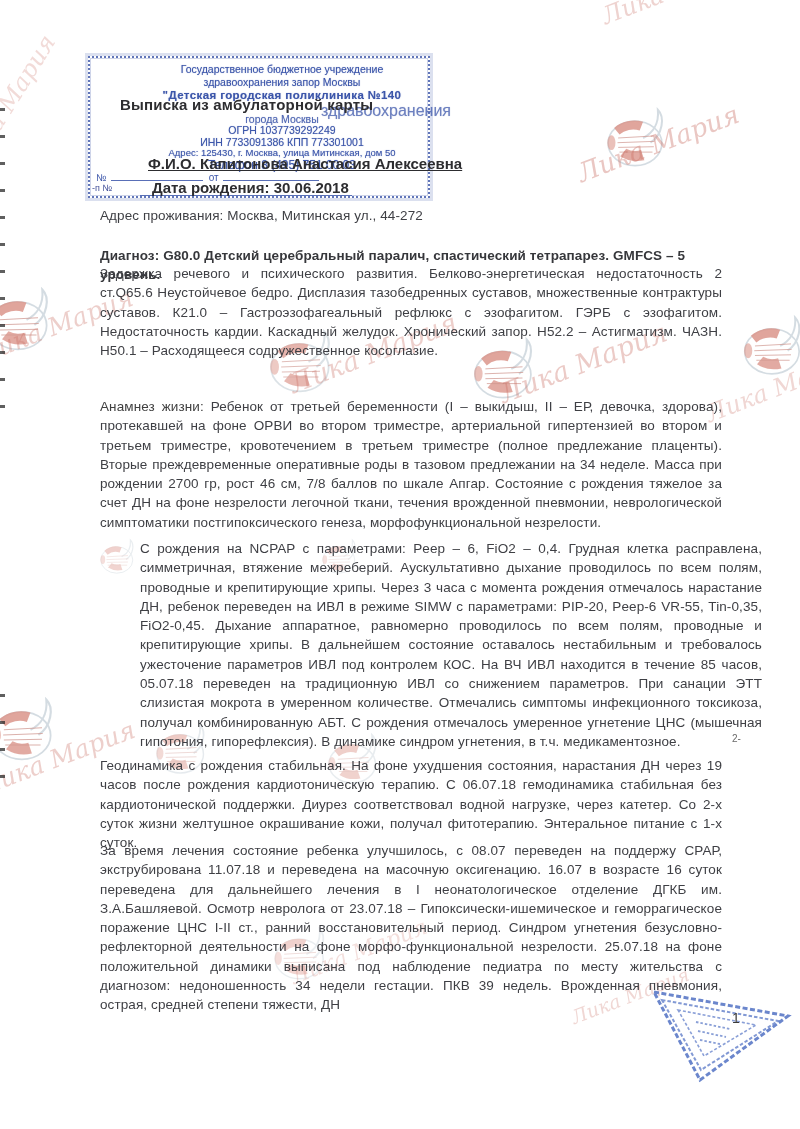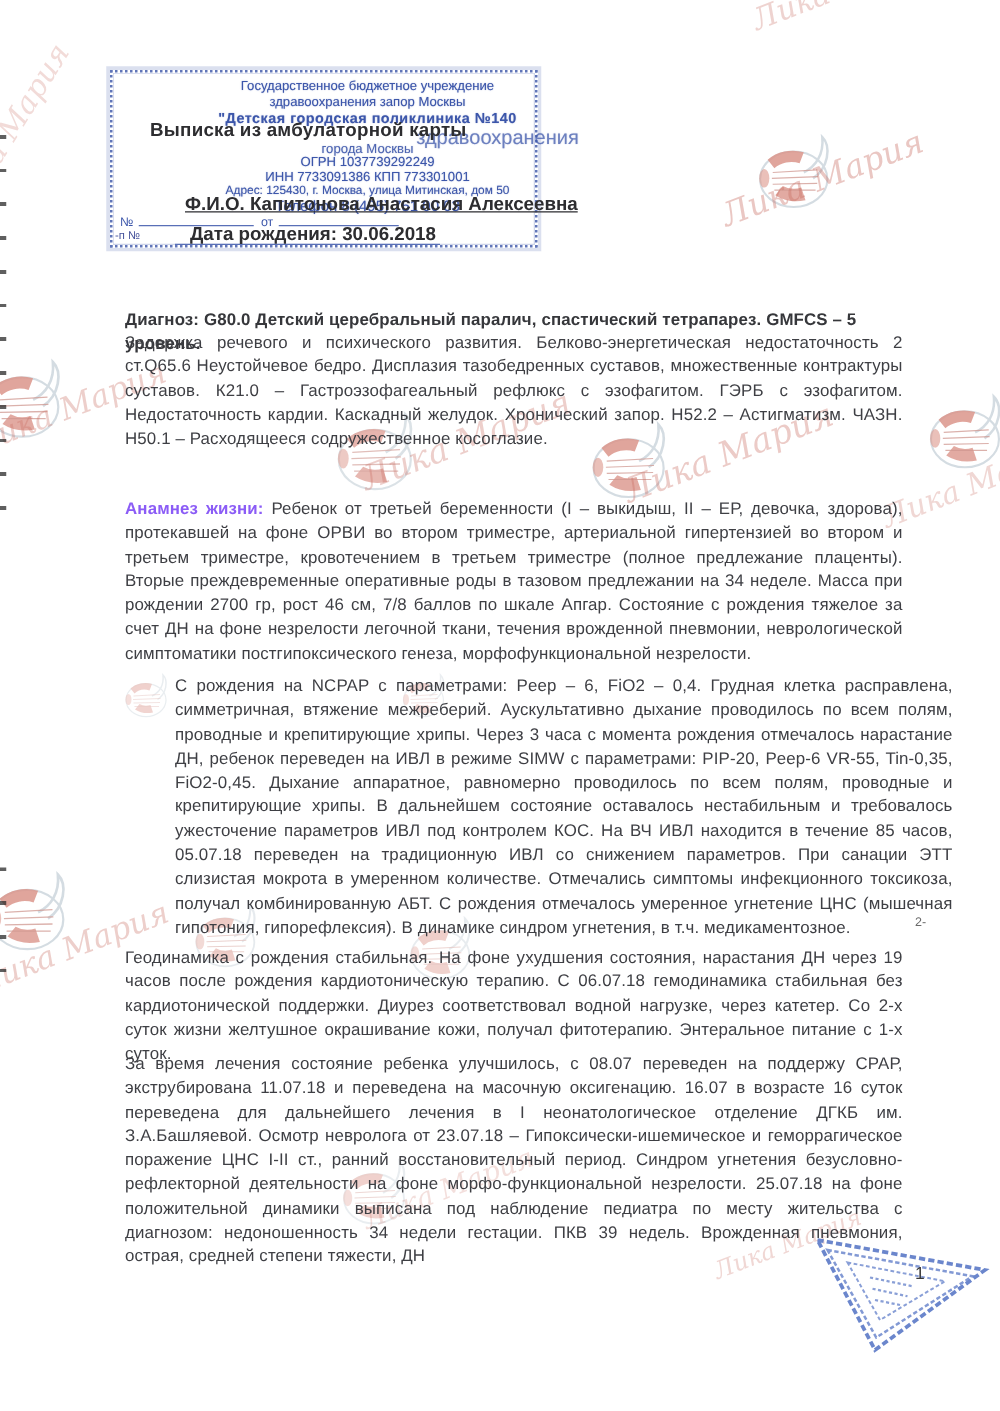--- a/index.html
+++ b/index.html
@@ -9,36 +9,36 @@
     font-family:"Liberation Sans", sans-serif;
     color:#3e3f44;
   }
   
   .para{
     position:absolute; left:100px; width:622px;
     font-size:13.5px; line-height:19.3px; text-align:justify;
     color:#3e3f44; letter-spacing:.1px;
   }
   .para.nojust{text-align:left;}
-  .bold{font-weight:bold; color:#8b5cf6;margin-top:48px;}
+  .bold{font-weight:normal; color:#404040;margin-top:48px;}
   .addr{top:206px;}
   .diag{top:246px; font-weight:bold; color:#36373b;}
   .p1{top:264px;}
   .p2{top:397px;}
   .p3{top:539px;margin-left:40px;}
   .p4{top:756px;}
   .p5{top:841px;}
   
   .stamp{
     position:absolute; left:88px; top:56px; width:338px; height:138px;
     border:2px dotted rgba(58,84,168,.8);
     box-shadow:0 0 0 3px rgba(58,84,168,.18), inset 0 0 0 1px rgba(58,84,168,.25);
     color:#3c56aa; text-align:center;
   }
-  .stamp .sl{position:absolute; left:12px; width:100%; text-shadow:0 0 1px rgba(60,86,170,.55);padding-left:23px;}
+  .stamp .sl{position:absolute; left:0; width:100%; text-shadow:0 0 1px rgba(60,86,170,.55);padding-left:23px;}
   .s1{top:5px;  font-size:10.5px;}
   .s2{top:18px; font-size:10.5px;}
   .s3{top:31px; font-size:11.5px; font-weight:bold; letter-spacing:.4px;}
   .s4{top:44px; font-size:16px; opacity:.75;text-align:right;}
   .s5{top:55px; font-size:10.5px; opacity:.9;text-align:center;}
   .s6{top:66px; font-size:10.5px;}
   .s7{top:78px; font-size:10.5px;}
   .s8{top:89px; font-size:9.5px;}
   .s9{top:100px;font-size:12px;}
   .sfill{position:absolute; top:112px; left:6px; width:326px; text-align:left; font-size:10px;}
@@ -215,20 +215,21 @@
       <span>№</span><span class="bline w1"></span><span>от</span><span class="bline w2"></span>
     </div>
   </div>
   <div class="corner-frag">-п №</div>
   <div class="date-underline"></div>
 
   <div class="ovl title">Выписка из амбулаторной карты</div>
   <div class="ovl fio">Ф.И.О. Капитонова Анастасия Алексеевна</div>
   <div class="ovl birth">Дата рождения: 30.06.2018</div>
 
+  <div class="para nojust addr">Адрес проживания: Москва, Митинская ул., 44-272</div>
   <div class="para nojust diag">Диагноз: G80.0 Детский церебральный паралич, спастический тетрапарез. GMFCS – 5 уровень.</div>
   <div class="para p1">Задержка речевого и психического развития. Белково-энергетическая недостаточность 2 ст.Q65.6 Неустойчевое бедро. Дисплазия тазобедренных суставов, множественные контрактуры суставов. К21.0 – Гастроэзофагеальный рефлюкс с эзофагитом. ГЭРБ с эзофагитом. Недостаточность кардии. Каскадный желудок. Хронический запор. Н52.2 – Астигматизм. ЧАЗН. Н50.1 – Расходящееся содружественное косоглазие.</div>
   <div class="para p2"><span class="bold">Анамнез жизни:</span><span> Ребенок от третьей беременности (I – выкидыш, II – ЕР, девочка, здорова), протекавшей на фоне ОРВИ во втором триместре, артериальной гипертензией во втором и третьем триместре, кровотечением в третьем триместре (полное предлежание плаценты). Вторые преждевременные оперативные роды в тазовом предлежании на 34 неделе. Масса при рождении 2700 гр, рост 46 см, 7/8 баллов по шкале Апгар. Состояние с рождения тяжелое за счет ДН на фоне незрелости легочной ткани, течения врожденной пневмонии, неврологической симптоматики постгипоксического генеза, морфофункциональной незрелости.</span></div>
   <div class="para p3">С рождения на NCPAP с параметрами: Peep – 6, FiO2 – 0,4. Грудная клетка расправлена, симметричная, втяжение межреберий. Аускультативно дыхание проводилось по всем полям, проводные и крепитирующие хрипы. Через 3 часа с момента рождения отмечалось нарастание ДН, ребенок переведен на ИВЛ в режиме SIMW с параметрами: PIP-20, Peep-6 VR-55, Tin-0,35, FiO2-0,45. Дыхание аппаратное, равномерно проводилось по всем полям, проводные и крепитирующие хрипы. В дальнейшем состояние оставалось нестабильным и требовалось ужесточение параметров ИВЛ под контролем КОС. На ВЧ ИВЛ находится в течение 85 часов, 05.07.18 переведен на традиционную ИВЛ со снижением параметров. При санации ЭТТ слизистая мокрота в умеренном количестве. Отмечались симптомы инфекционного токсикоза, получал комбинированную АБТ. С рождения отмечалось умеренное угнетение ЦНС (мышечная гипотония, гипорефлексия). В динамике синдром угнетения, в т.ч. медикаментозное.</div>
   <div class="para p4">Геодинамика с рождения стабильная. На фоне ухудшения состояния, нарастания ДН через 19 часов после рождения кардиотоническую терапию. С 06.07.18 гемодинамика стабильная без кардиотонической поддержки. Диурез соответствовал водной нагрузке, через катетер. Со 2-х суток жизни желтушное окрашивание кожи, получал фитотерапию. Энтеральное питание с 1-х суток.</div>
   <div class="para p5">За время лечения состояние ребенка улучшилось, с 08.07 переведен на поддержу СРАР, экструбирована 11.07.18 и переведена на масочную оксигенацию. 16.07 в возрасте 16 суток переведена для дальнейшего лечения в I неонатологическое отделение ДГКБ им. З.А.Башляевой. Осмотр невролога от 23.07.18 – Гипоксически-ишемическое и геморрагическое поражение ЦНС I-II ст., ранний восстановительный период. Синдром угнетения безусловно-рефлекторной деятельности на фоне морфо-функциональной незрелости. 25.07.18 на фоне положительной динамики выписана под наблюдение педиатра по месту жительства с диагнозом: недоношенность 34 недели гестации. ПКВ 39 недель. Врожденная пневмония, острая, средней степени тяжести, ДН</div>
 
   <div class="edge-marks em1"></div>
   <div class="edge-marks em2"></div>
   <div class="stray">2-</div>

